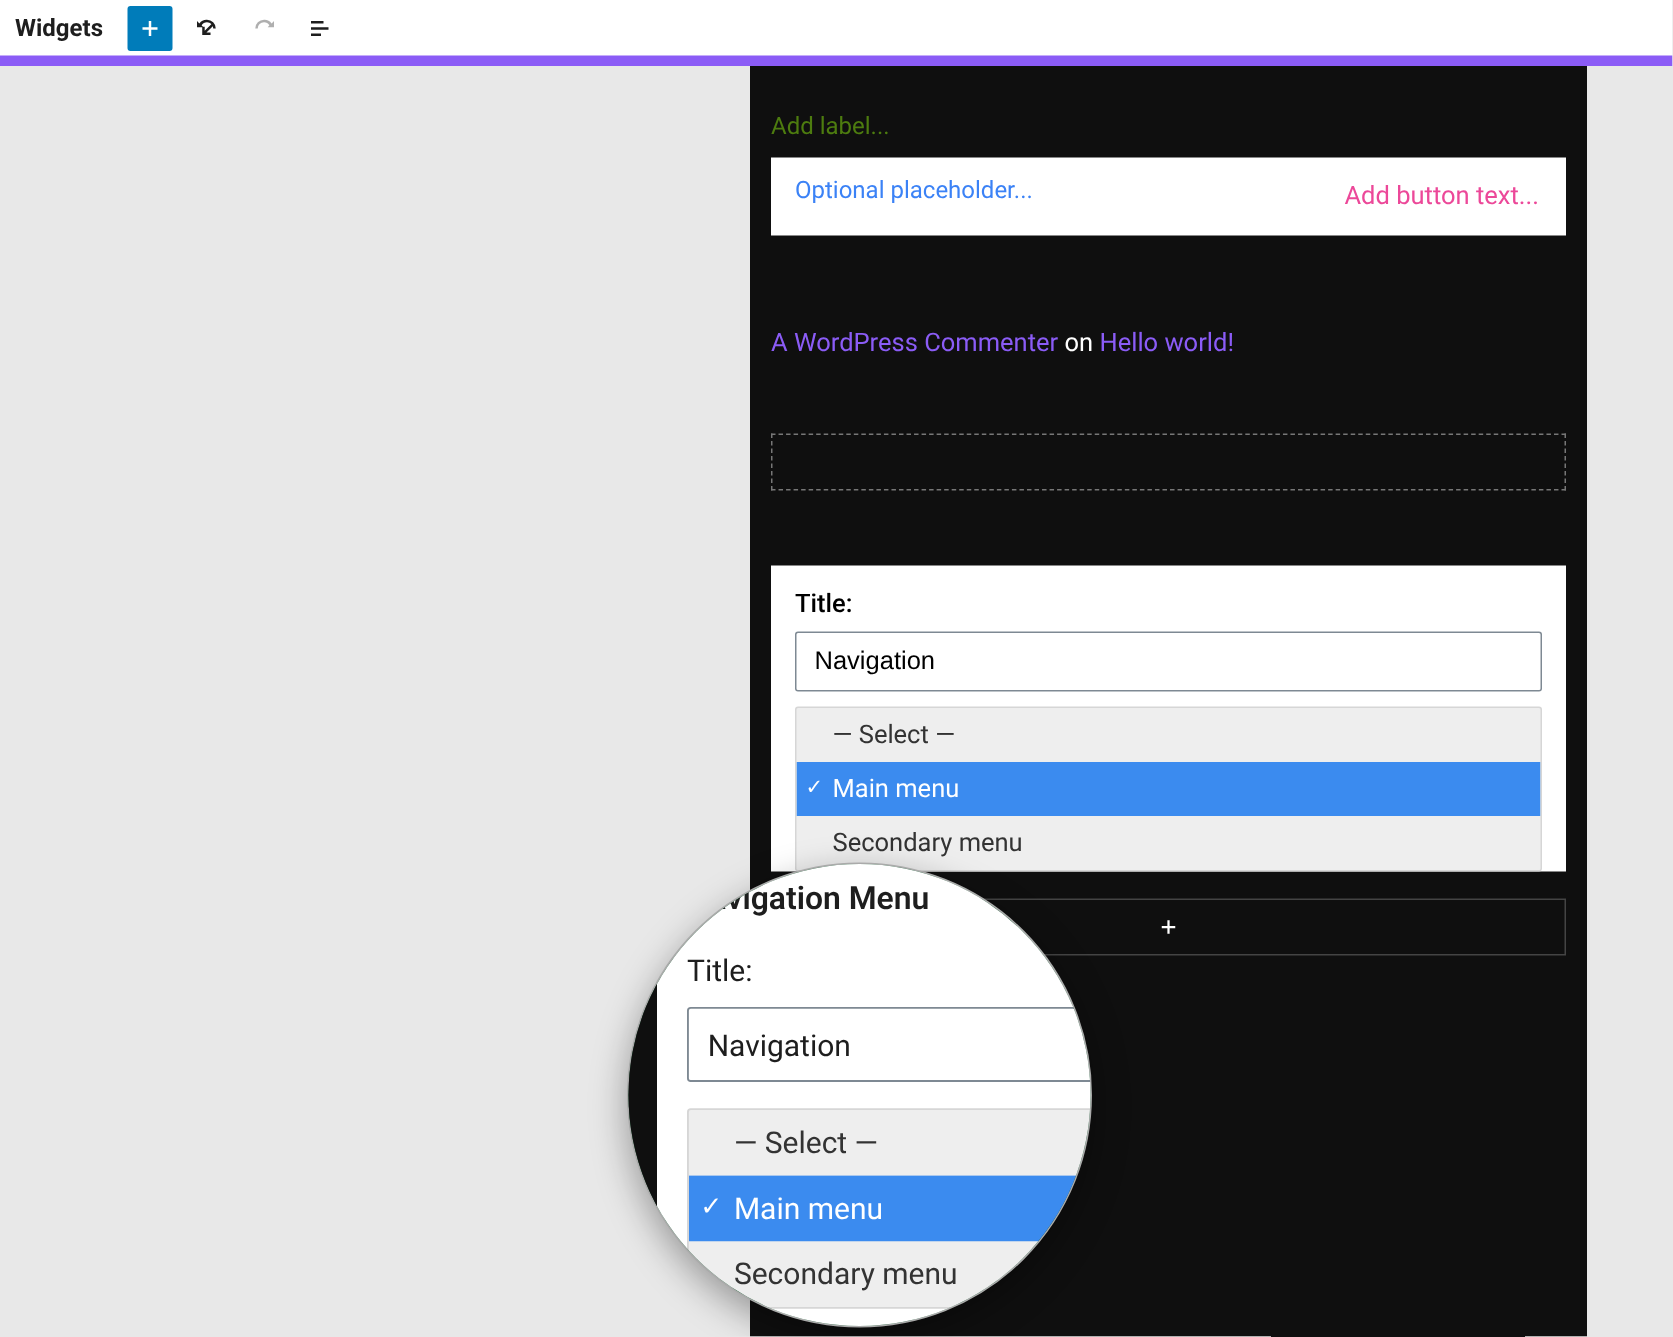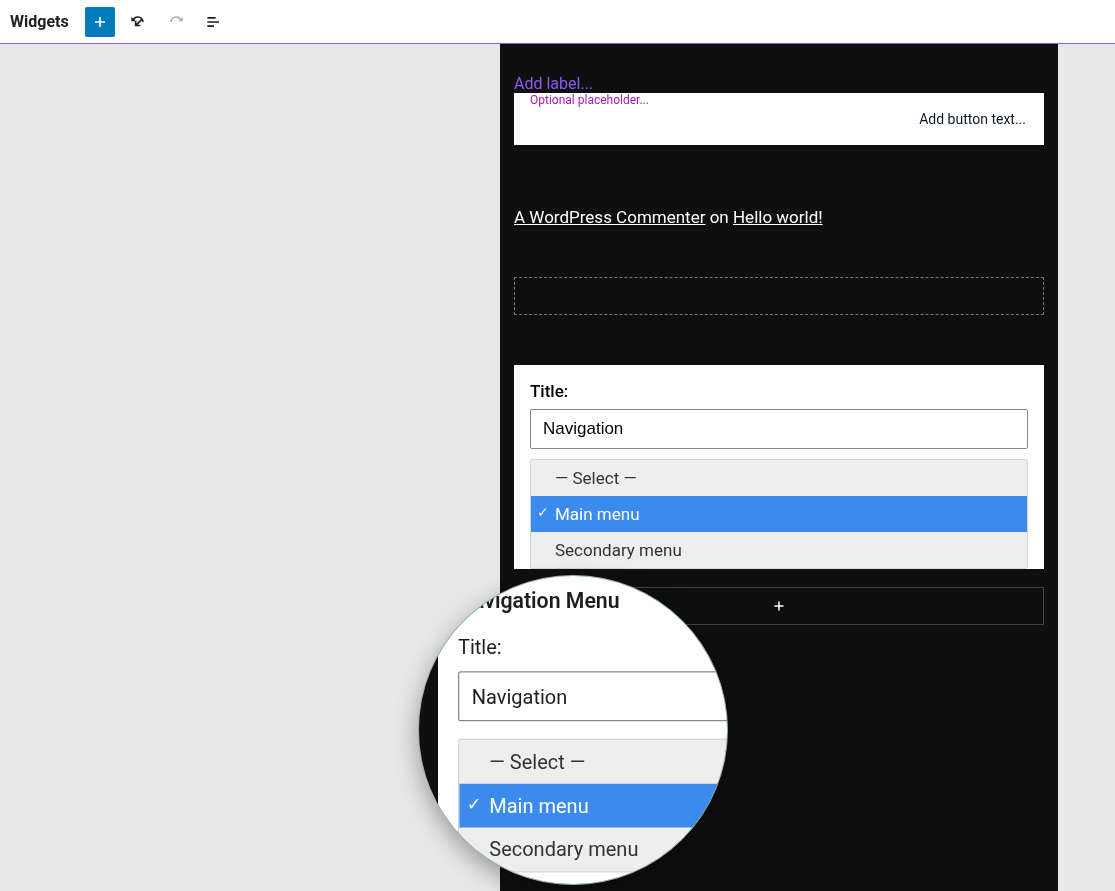--- a/index.html
+++ b/index.html
@@ -11,21 +11,21 @@
   overflow: hidden;
   position: relative;
 }
 .toolbar {
   background: #fff;
   height: 44px;
   display: flex;
   align-items: center;
   padding: 0 10px;
   gap: 8px;
-  border-bottom: 1px solid #8b5cf6;
+  border-bottom: 7px solid #8b5cf6;
 }
 .toolbar-title {
   font-weight: 700;
   font-size: 16px;
   color: #1e1e1e;
   margin-right: 8px;
 }
 .add-btn {
   width: 30px;
   height: 30px;
@@ -62,63 +62,63 @@
   top: 0;
   width: 558px;
   height: 847px;
   background: #0f0f0f;
   color: #fff;
 }
 .search-block {
   padding: 30px 14px 12px 14px;
 }
 .add-label {
-  color: #8b5cf6;
-  font-size: 16px;
-  margin-bottom: 0;
+  color: #4d7c0f;
+  font-size: 16px;
+  margin-bottom: 12px;
 }
 .search-row {
   display: flex;
   background: #fff;
   height: 52px;
 }
 .search-input {
   flex: 1;
-  padding: 0 16px;
+  padding: 12px 16px;
   border: none;
-  color: #a21caf;
-  font-size: 12px;
+  color: #3b82f6;
+  font-size: 16px;
 }
 .search-button {
   padding: 0 18px;
   display: flex;
   align-items: center;
-  color: #0f172a;
-  font-size: 14px;
+  color: #ec4899;
+  font-size: 17px;
 }
 .section {
   padding: 30px 14px 10px 14px;
 }
 .section h2 {
   font-size: 42px;
   font-weight: 500;
   letter-spacing: -0.5px;
   margin-bottom: 24px;
 }
 .post-link {
   font-size: 26px;
   font-weight: 500;
   text-decoration: underline;
   display: inline-block;
 }
 .comment-line {
   font-size: 17px;
   margin-top: 2px;
 }
-.comment-line a { color: #ffffff; text-decoration: underline; }
+.comment-line a { color: #8b5cf6; }
 .drop-zone {
   margin: 40px 14px 0 14px;
   height: 38px;
   border: 1px dashed #777;
 }
 .nav-widget-card {
   margin: 50px 14px 0 14px;
   background: #fff;
   color: #000;
   border-radius: 0;
@@ -177,21 +177,21 @@
 
 .lens {
   position: absolute;
   width: 310px;
   height: 310px;
   left: 418px;
   top: 575px;
   border-radius: 50%;
   overflow: hidden;
   box-shadow: 0 8px 24px rgba(0,0,0,0.35);
-  background: #22c55e;
+  background: #14532d;
   pointer-events: none;
   border: 1px solid #aaa;
 }
 .lens-inner {
   transform: scale(1.25);
   transform-origin: center center;
   width: 100%;
   height: 100%;
   position: relative;
 }

